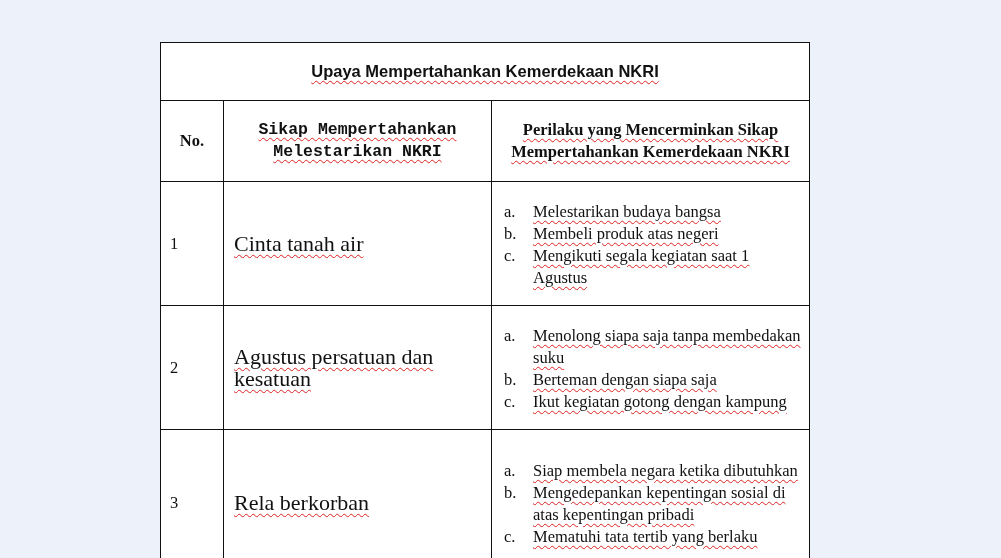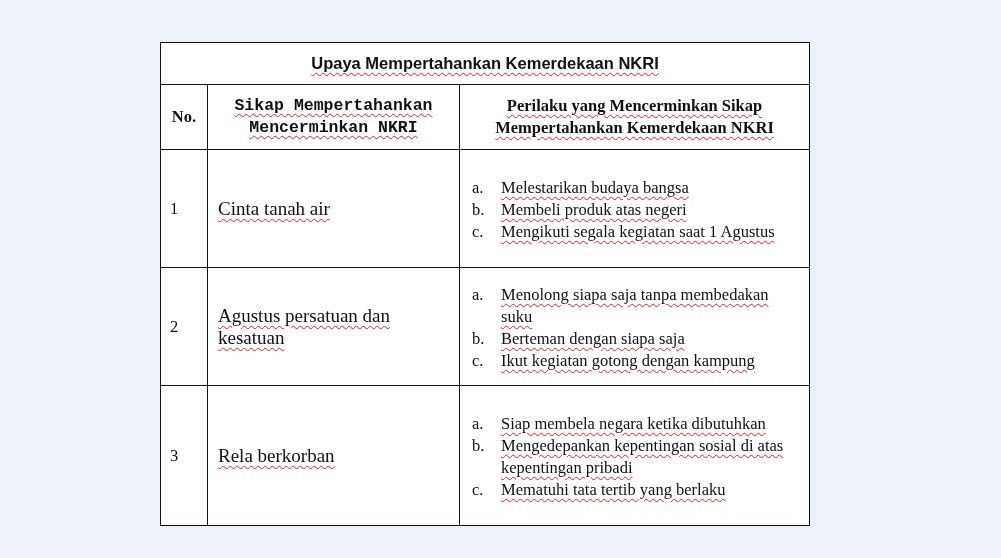--- a/index.html
+++ b/index.html
@@ -5,32 +5,32 @@
   html, body { margin:0; padding:0; }
   body {
     width:1001px; height:558px; background:#edf1f9; position:relative; overflow:hidden;
   }
   .doc-table {
     position:absolute; left:160px; top:42px; width:650px;
     border-collapse:collapse; background:#ffffff;
     font-family:"Liberation Serif", serif; color:#111;
   }
   .doc-table td, .doc-table th {
-    border:1.5px solid #111; padding:0; vertical-align:middle;
+    border:1.5px solid #111; padding:8px; vertical-align:middle;
   }
   .title-cell {
     height:41px; text-align:center;
     font-family:"Liberation Sans", sans-serif; font-weight:bold; font-size:16.5px;
   }
   .hdr { font-weight:bold; font-size:16.5px; text-align:center; line-height:22px; height:64px; }
   .sq { text-decoration:underline wavy #d22; text-decoration-thickness:1px; text-underline-offset:3px; }
   .no-col { width:46px;border-radius:19px; }
   .sikap-col { width:251px;font-family:Liberation Mono, monospace; }
   .num { padding-left:9px !important; font-size:16.5px; }
-  .sikap { padding-left:10px !important; font-size:19px; line-height:22px; }
+  .sikap { padding-left:10px !important; font-size:22px; line-height:22px; }
   .items { padding:6px 8px 4px 12px !important; font-size:16.5px; line-height:22px; }
   .item { display:flex; }
   .item .lbl { width:29px; flex:none; }
   .item .txt { flex:1; }
   .r1 td { height:107px; }
   .r2 td { height:107px; }
   .r3 td { height:129px; }
 </style>
 </head>
 <body>
@@ -39,21 +39,21 @@
   <tbody>
       <tr>
     <td colspan="3" class="title-cell">
       <span class="sq">Upaya Mempertahankan Kemerdekaan NKRI</span>
     </td>
   </tr>
   <tr>
     <td class="hdr no-col"><span>No.</span></td>
     <td class="hdr sikap-col">
       <span class="sq">Sikap Mempertahankan</span><br>
-      <span class="sq">Mencerminkan NKRI</span>
+      <span class="sq">Melestarikan NKRI</span>
     </td>
     <td class="hdr">
       <span class="sq">Perilaku yang Mencerminkan Sikap</span><br>
       <span class="sq">Mempertahankan Kemerdekaan NKRI</span>
     </td>
   </tr>
 
   <tr class="r1">
     <td class="num">1</td>
     <td class="sikap"><span class="sq">Cinta tanah air</span></td>

